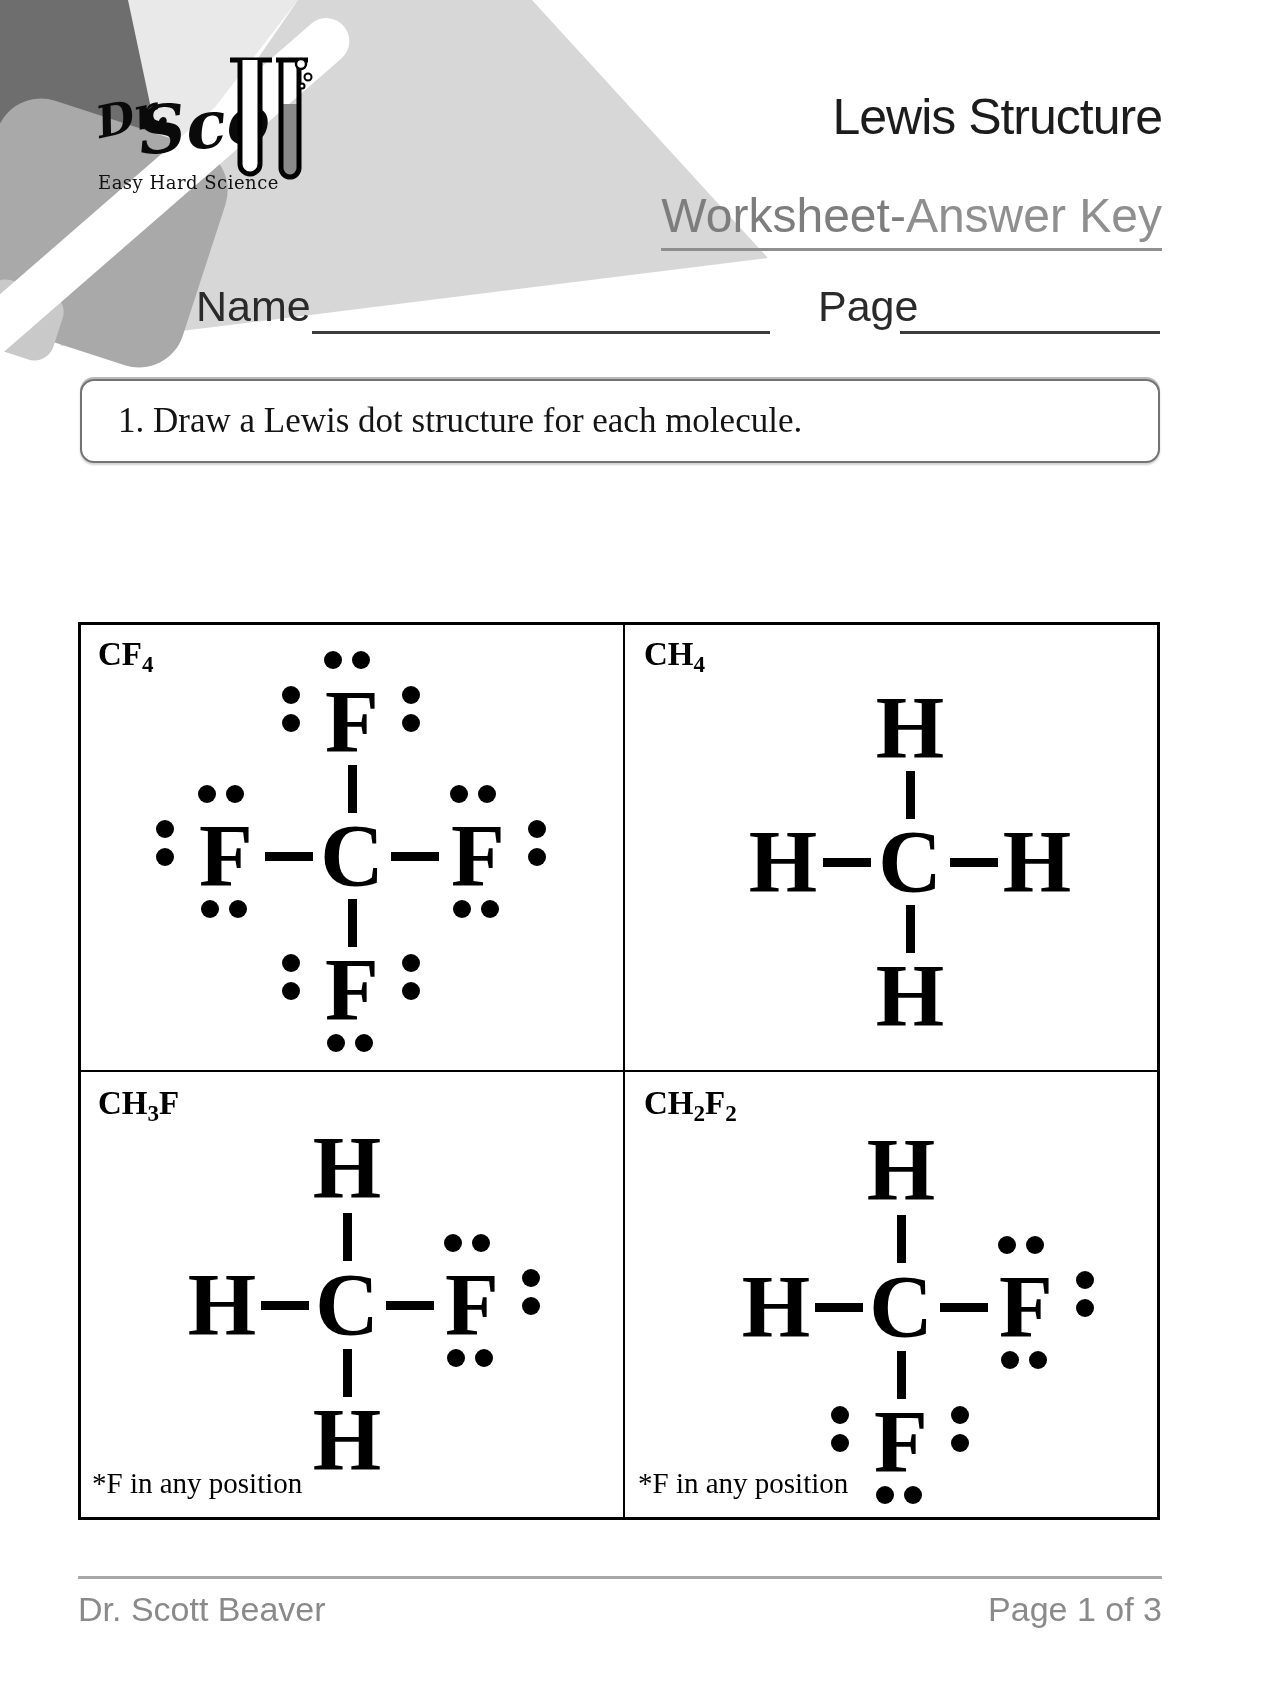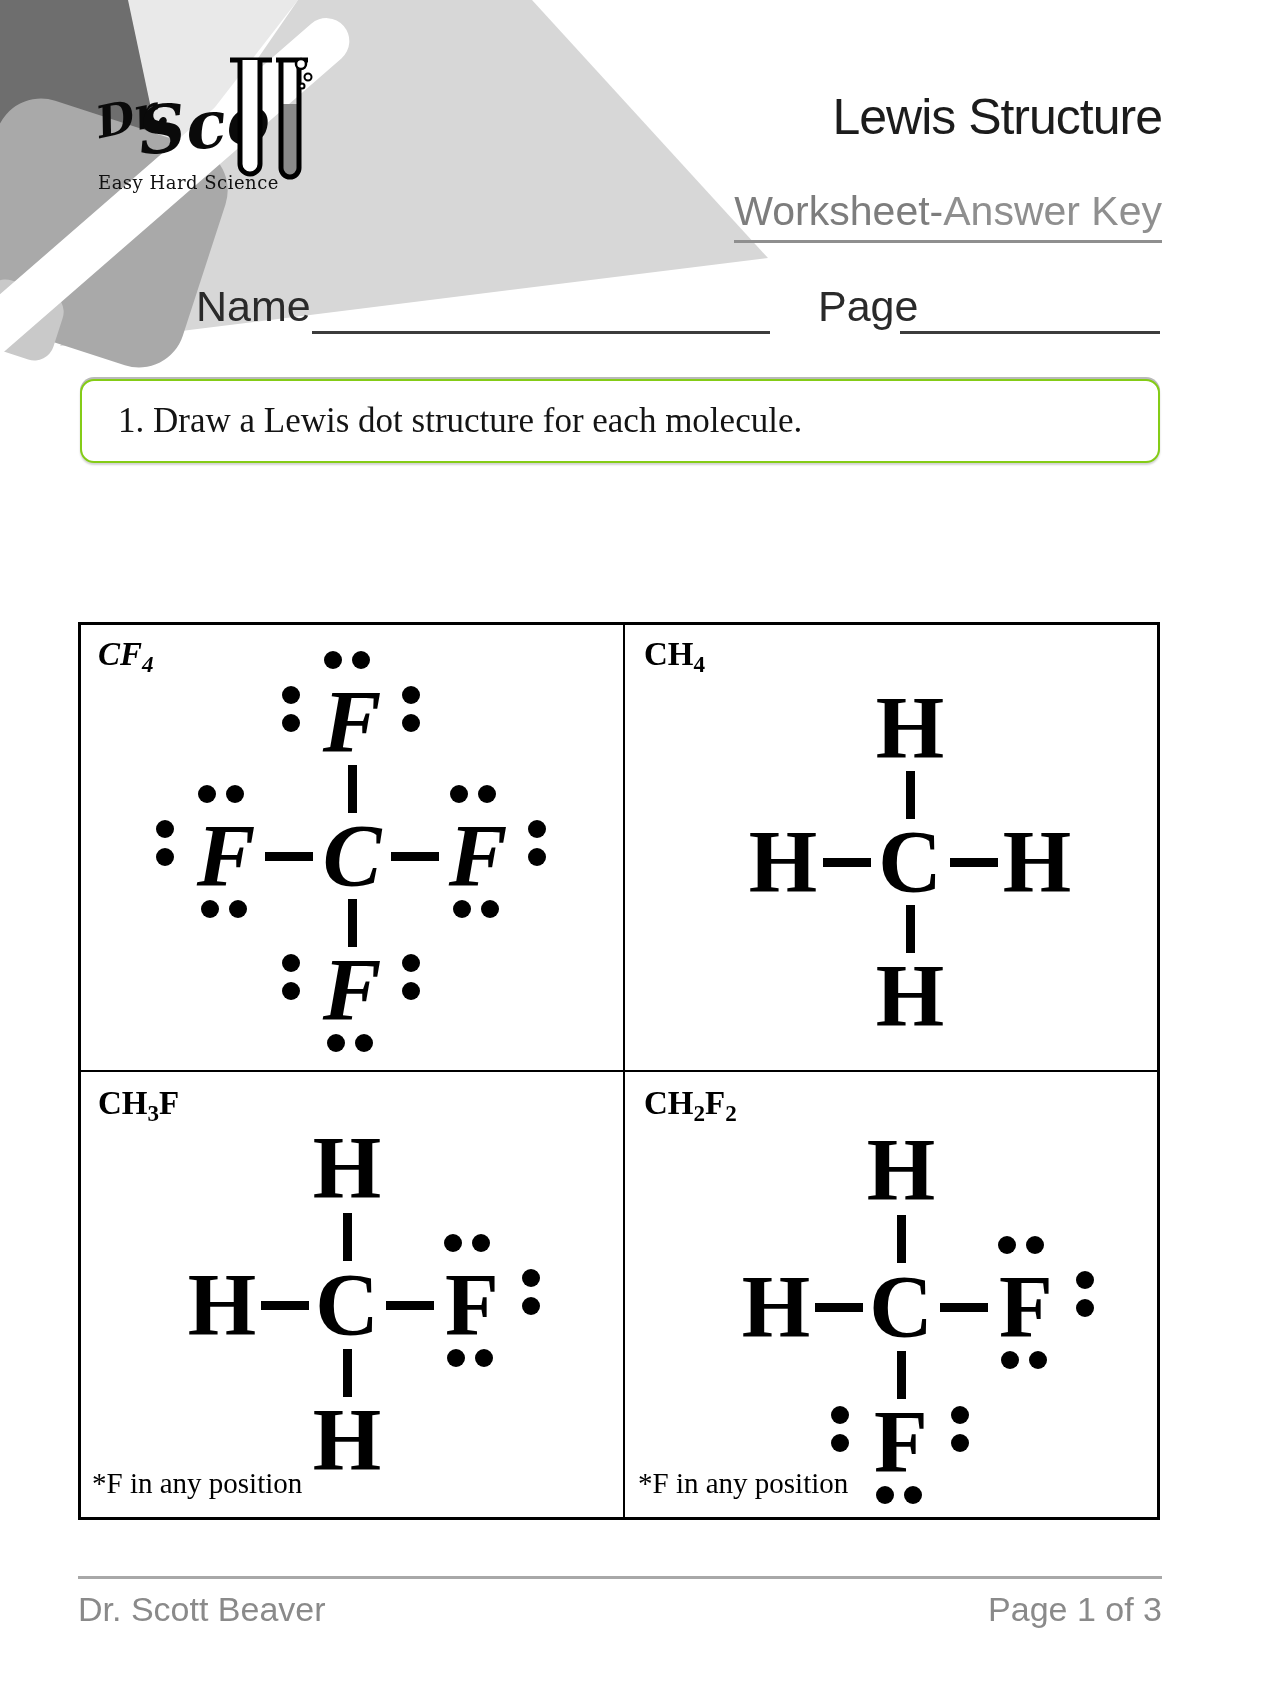--- a/index.html
+++ b/index.html
@@ -28,32 +28,32 @@
       font-weight:700;font-size:44px;color:#0a0a0a;transform:rotate(-12deg);}
   .logo-sco{position:absolute;left:50px;top:40px;font-family:"DejaVu Serif",serif;font-style:italic;
       font-weight:700;font-size:66px;line-height:1;color:#0a0a0a;transform:rotate(-6deg);}
   .logo-tubes{position:absolute;left:140px;top:0;}
   .logo-tagline{position:absolute;left:10px;top:120px;font-family:"DejaVu Serif",serif;
       font-size:18px;letter-spacing:.5px;color:#111;white-space:nowrap;}
 
   
   .title{position:absolute;right:118px;top:88px;font-size:50px;font-weight:300;color:#1c1c1c;
       letter-spacing:-1px;z-index:2;}
-  .subtitle{position:absolute;right:118px;top:188px;font-size:41px;font-weight:300;z-index:2;
+  .subtitle{position:absolute;right:118px;top:188px;font-size:48px;font-weight:300;z-index:2;
       border-bottom:3px solid #8f8f8f;padding-bottom:5px;white-space:nowrap;}
   .subtitle .sub-main{color:#7d7d7d;}
   .subtitle .sub-accent{color:#8f8f8f;}
 
   
   .field-label{position:absolute;font-size:43px;font-weight:400;color:#2a2a2a;z-index:2;}
   .blank-line{position:absolute;height:3px;background:#3c3c3c;z-index:2;}
 
   
   .instruction-box{position:absolute;left:80px;top:379px;width:1080px;height:84px;background:#fff;
-      border:2px solid #84cc16;border-radius:14px;box-shadow:0 -2px 0 #b9b9b9, 0 2px 2px rgba(0,0,0,.18);z-index:2;}
+      border:2px solid #737373;border-radius:14px;box-shadow:0 -2px 0 #b9b9b9, 0 2px 2px rgba(0,0,0,.18);z-index:2;}
   .instruction-text{position:absolute;left:36px;top:0;line-height:80px;
       font-family:"Liberation Serif",serif;font-size:35px;color:#141414;white-space:nowrap;}
 
   
   .grid{position:absolute;left:78px;top:622px;width:1082px;height:898px;border:3px solid #000;z-index:2;}
   .divider-v{position:absolute;left:623px;top:622px;width:2px;height:898px;background:#000;z-index:3;}
   .divider-h{position:absolute;left:78px;top:1070px;width:1082px;height:2px;background:#000;z-index:3;}
 
   .cell{position:absolute;z-index:4;}
   .formula{position:absolute;left:20px;top:14px;font-family:"Liberation Serif",serif;
@@ -122,21 +122,21 @@
   <div class="blank-line" style="left:900px;top:331px;width:260px;"></div>
 
   <div class="instruction-box">
     <div class="instruction-text">1. Draw a Lewis dot structure for each molecule.</div>
   </div>
 
   <div class="grid"></div>
   <div class="divider-v"></div>
   <div class="divider-h"></div>
 
-  <div class="cell" style="left:78px;top:622px;width:546px;height:449px;font-style:italic;">
+  <div class="cell" style="left:78px;top:622px;width:546px;height:449px;">
     <div class="formula"><span>CF</span><sub>4</sub><span></span><sub></sub></div>
     <div>
       <div class="atom" style="left:214px;top:40px;">
         <span class="el">F</span>
         <span class="pair pn">
             <i></i>
             <i></i>
           </span>
         <span class="pair v pw">
             <i></i>

